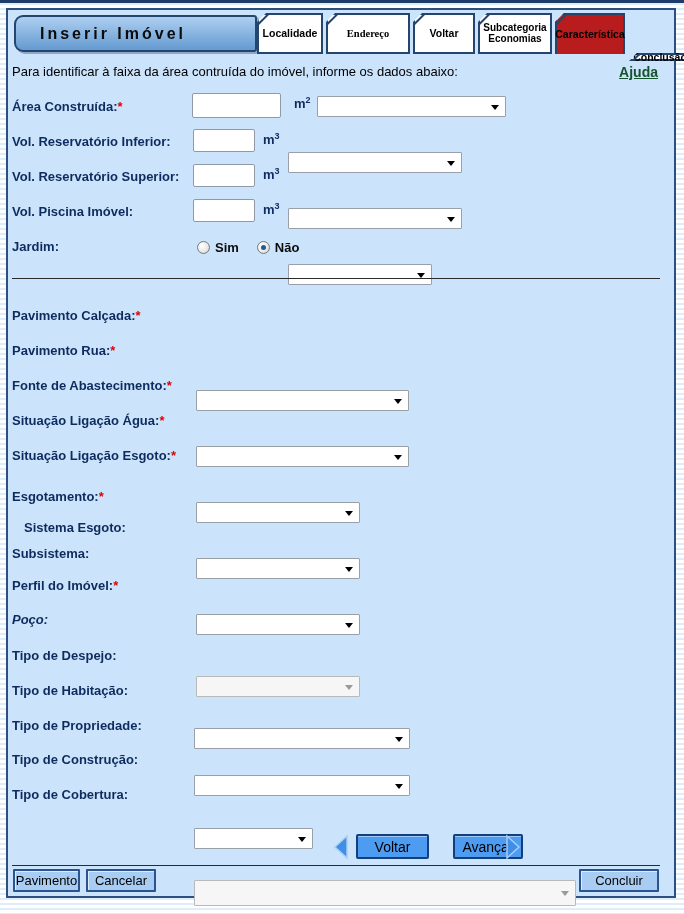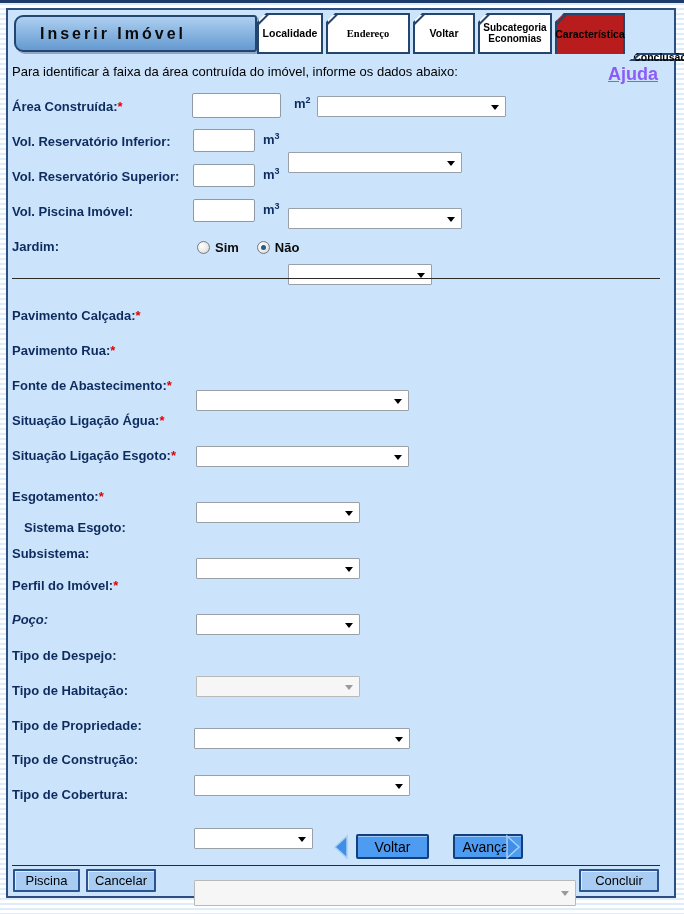--- a/index.html
+++ b/index.html
@@ -35,21 +35,21 @@
     z-index:2; cursor:pointer;
   }
   .tab .diag { position:absolute; left:-4px; top:3px; width:17px; height:2px; background:#24466e; transform:rotate(-45deg); }
   .tab.active { background:#b91c1c; border-bottom:none; }
   .tab-end {
     position:relative; margin-left:-5px; top:2px; width:15px; height:37px; z-index:1;
     border:2px solid #24466e; border-left:none; border-radius:0 10px 10px 0; background:#d9e9fb;
   }
   
   .intro { font-size:13px; color:#000; }
-  .help { font-size:18px; font-weight:bold; color:#8b5cf6; text-decoration:underline; cursor:pointer; }
+  .help { font-size:14px; font-weight:bold; color:#14532d; text-decoration:underline; cursor:pointer; }
   
   .lbl { font-size:13px; font-weight:bold; color:#0d2b5e; line-height:22px; white-space:nowrap; }
   .req { color:#e00000; }
   .inp {
     background:#fff; border:1px solid #8f9aa6; border-radius:2px;
     font-size:13px; padding:2px 4px; width:100%; height:100%;
   }
   .sel {
     position:relative; background:#fff; border:1px solid #9aa0a8; border-radius:1px;
   }
@@ -297,20 +297,20 @@
   <span>Avançar</span>
 </div>
 <div class="abs arrow" style="left:505px; top:834px;">
   <svg width="17" height="26" viewBox="0 0 17 26">
       <polygon points="2,2 14,13 2,24" fill="#3f8ee8" stroke="#a8cdf5" stroke-width="1.5"></polygon>
     </svg>
 </div>
 
 <div class="abs divider" style="left:12px; top:865px; width:648px;"></div>
 <div class="abs edge-btn" style="left:13px; top:869px; width:67px; height:23px;">
-  <span>Piscina</span>
+  <span>Pavimento</span>
 </div>
 <div class="abs edge-btn" style="left:86px; top:869px; width:70px; height:23px;">
   <span>Cancelar</span>
 </div>
 <div class="abs edge-btn" style="left:579px; top:869px; width:80px; height:23px;">
   <span>Concluir</span>
 </div>
 
 </body></html>

